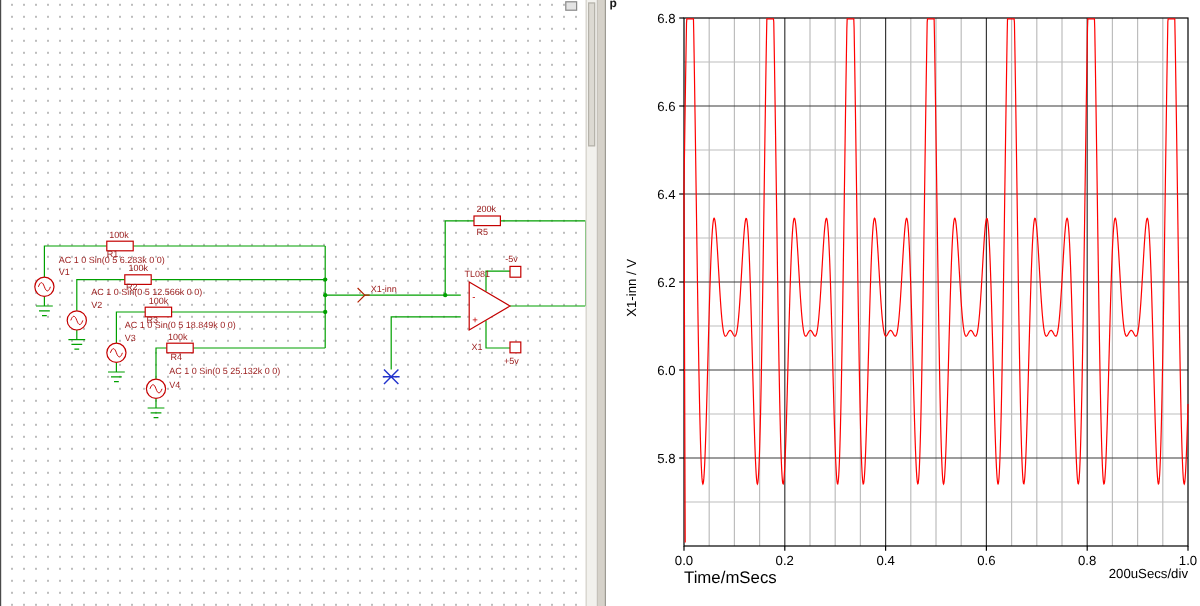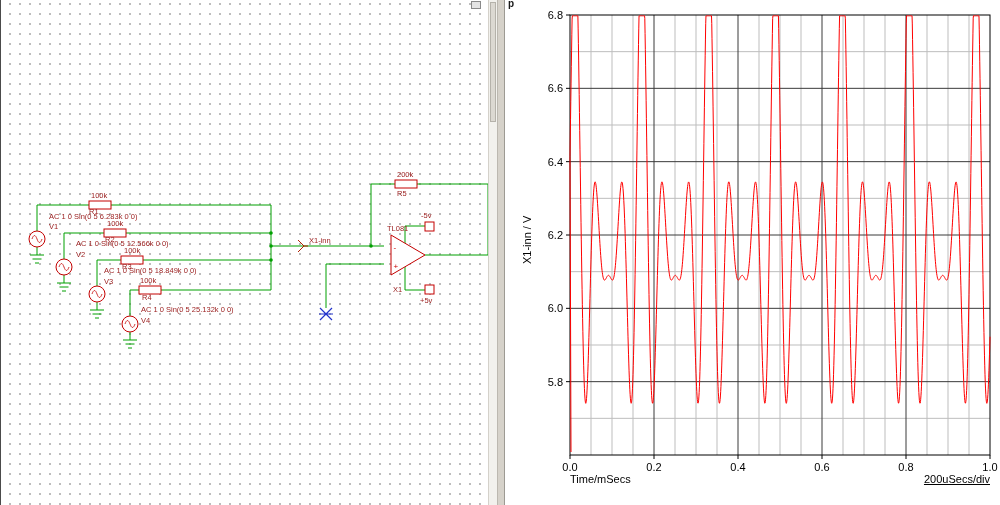--- a/index.html
+++ b/index.html
@@ -27,22 +27,22 @@
   
   .splitter{width:8px;height:505px;background:#d6d2ca;
     border-left:1px solid #bcb8b0;border-right:1px solid #9d9a93;box-sizing:border-box;}
 
   
   .graph-panel{position:relative;width:495px;height:505px;background:#fff;}
   #plot{position:absolute;left:0;top:0;}
   .toolbar-clip{position:absolute;left:3px;top:-2px;font-size:10px;font-weight:bold;color:#1a1a1a;}
   .y-title{position:absolute;left:16px;top:264px;transform:rotate(-90deg);
     transform-origin:0 0;font-size:11px;color:#000;white-space:nowrap;}
-  .x-title{position:absolute;left:65px;top:473px;font-size:11px;color:#000;}
-  .x-scale{position:absolute;right:10px;top:473px;font-size:11px;color:#000;text-decoration:underline;}
+  .x-title{position:absolute;left:65px;top:473px;font-size:14px;color:#000;}
+  .x-scale{position:absolute;right:10px;top:473px;font-size:11px;color:#000;}
 </style>
 </head>
 <body>
 
 <div class="app">
 
   <div class="schematic-panel">
     <div class="pin-icon"></div>
 
     <svg class="schematic-svg" width="488" height="505">

